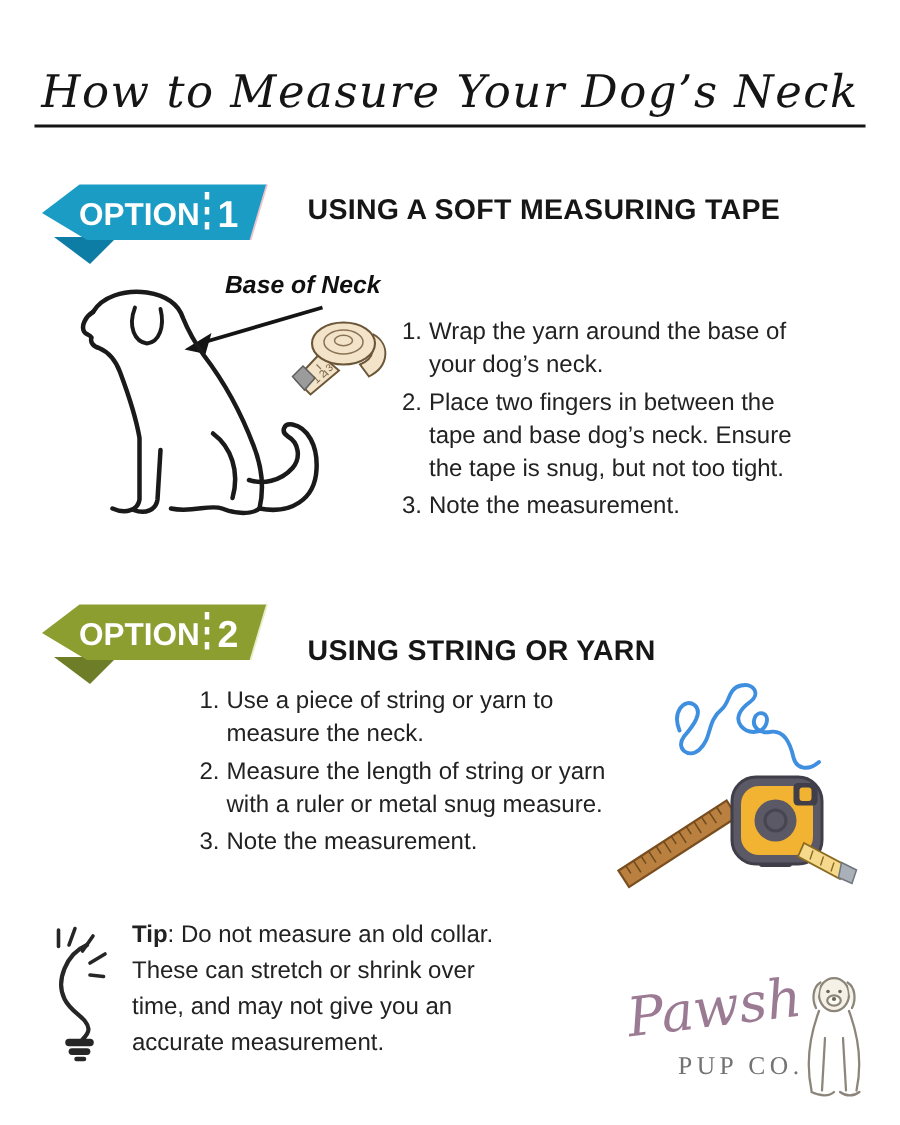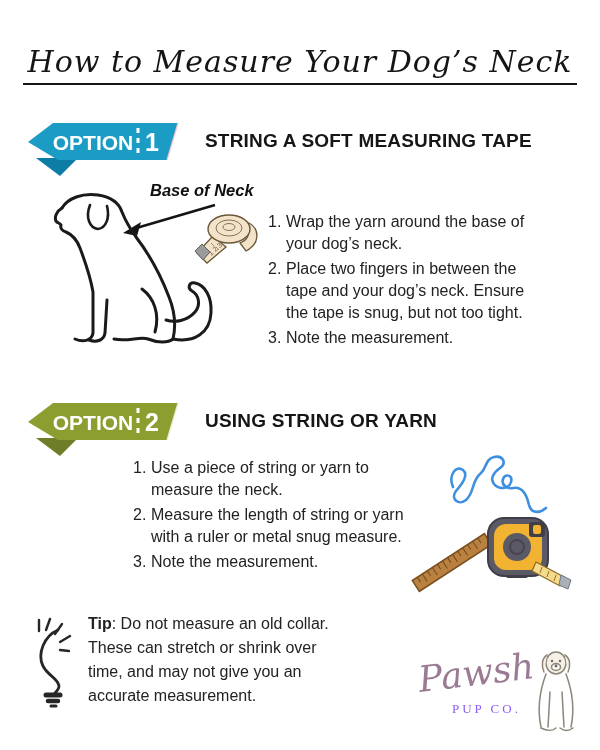--- a/index.html
+++ b/index.html
@@ -38,21 +38,21 @@
   
   .tip-text{font-size:16px;line-height:1.5;color:#222222;}
   .tip-text b{font-weight:700;}
 
   
   .brand-script{
     font-family:"DejaVu Serif",serif;font-style:italic;font-size:36px;color:var(--brand,#9b7b93);
     transform:rotate(-7deg);white-space:nowrap;
   }
   .brand-sub{
-    font-family:"Liberation Serif",serif;font-size:13px;letter-spacing:3px;color:#8b5cf6;white-space:nowrap;
+    font-family:"Liberation Serif",serif;font-size:17px;letter-spacing:3px;color:#737373;white-space:nowrap;
   }
   svg{overflow:visible;}
 </style>
 </head>
 <body>
 
 <div id="canvas">
 
   <div class="abs title-wrap">
     <span class="title">How to Measure Your Dog’s Neck</span>
@@ -61,21 +61,21 @@
   <div class="abs" style="left:20px;top:118px;">
     <svg class="ribbon-svg" viewBox="0 0 170 60">
       <polygon class="fold1" points="16,40 58,40 40,58"></polygon>
       <polygon class="band1" points="33,5 158,5 147,42 38,42 8,24"></polygon>
       <line x1="158" y1="5" x2="147" y2="42" stroke="#f0c3cc" stroke-width="1.2"></line>
       <line x1="118" y1="10" x2="118" y2="37" stroke="#ffffff" stroke-width="3" stroke-dasharray="5 5"></line>
       <text class="ribbon-label" x="73" y="32" text-anchor="middle">OPTION</text>
       <text class="ribbon-num" x="132" y="33" text-anchor="middle">1</text>
     </svg>
   </div>
-  <div class="abs section-heading" style="left:205px;top:130px;">STRING A SOFT MEASURING TAPE</div>
+  <div class="abs section-heading" style="left:205px;top:130px;">USING A SOFT MEASURING TAPE</div>
 
   <div class="abs callout-label" style="left:150px;top:181px;font-style:italic;">Base of Neck</div>
   <svg class="abs" style="left:115px;top:198px;" width="110" height="44" viewBox="0 0 110 44">
     <line x1="100" y1="7" x2="18" y2="31" stroke="#141414" stroke-width="2.6"></line>
     <polygon points="8,35 26,24 22,38" fill="#141414"></polygon>
   </svg>
 
   <svg class="abs" style="left:48px;top:192px;" width="220" height="160" viewBox="0 0 220 160" fill="none" stroke="#1a1a1a" stroke-width="3" stroke-linecap="round" stroke-linejoin="round">
     <path d="M 14,16 C 20,6 34,1 50,3 C 63,5 71,11 74,20 C 78,30 83,38 88,45 C 101,62 113,84 121,105 C 127,120 128,134 125,147"></path>
     <path d="M 14,16 C 9,19 6,25 8,29 C 9,31 12,31 13,33 C 12,36 14,39 18,40 C 25,43 29,48 32,56 C 38,72 43,88 45,100 L 45,141 C 44,148 36,151 27,147"></path>
@@ -93,35 +93,35 @@
     <ellipse cx="36" cy="20" rx="21" ry="14" fill="#f2e3c9" stroke="#6b5637" stroke-width="1.4"></ellipse>
     <ellipse cx="36" cy="19" rx="13" ry="8" fill="none" stroke="#8a7354" stroke-width="1"></ellipse>
     <ellipse cx="36" cy="18" rx="6" ry="3.5" fill="none" stroke="#8a7354" stroke-width="1"></ellipse>
     <line x1="18" y1="34" x2="21" y2="37" stroke="#8a7354" stroke-width="0.8"></line>
     <line x1="23" y1="38" x2="26" y2="41" stroke="#8a7354" stroke-width="0.8"></line>
     <text x="18" y="47" font-size="7" fill="#7a6344" transform="rotate(-42 18 47)">1 2 3</text>
   </svg>
 
   <ol class="abs steps" style="left:268px;top:211px;width:262px;">
     <li>Wrap the yarn around the base of your dog’s neck.</li>
-    <li>Place two fingers in between the tape and your dog’s neck. Ensure the tape is snug, but not too tight.</li>
+    <li>Place two fingers in between the tape and base dog’s neck. Ensure the tape is snug, but not too tight.</li>
     <li>Note the measurement.</li>
   </ol>
 
   <div class="abs" style="left:20px;top:398px;">
     <svg class="ribbon-svg" viewBox="0 0 170 60">
       <polygon class="fold2" points="16,40 58,40 40,58"></polygon>
       <polygon class="band2" points="33,5 158,5 147,42 38,42 8,24"></polygon>
       <line x1="158" y1="5" x2="147" y2="42" stroke="#e9eccb" stroke-width="1.2"></line>
       <line x1="118" y1="10" x2="118" y2="37" stroke="#ffffff" stroke-width="3" stroke-dasharray="5 5"></line>
       <text class="ribbon-label" x="73" y="32" text-anchor="middle">OPTION</text>
       <text class="ribbon-num" x="132" y="33" text-anchor="middle">2</text>
     </svg>
   </div>
-  <div class="abs section-heading" style="left:205px;top:410px;">USING STRING OR YARN</div>
+  <div class="abs section-heading" style="left:205px;top:424px;">USING STRING OR YARN</div>
 
   <ol class="abs steps" style="left:133px;top:457px;width:275px;">
     <li>Use a piece of string or yarn to measure the neck.</li>
     <li>Measure the length of string or yarn with a ruler or metal snug measure.</li>
     <li>Note the measurement.</li>
   </ol>
 
   <svg class="abs" style="left:447px;top:451px;" width="106" height="62" viewBox="0 0 106 62" fill="none" stroke-linecap="round">
     <path stroke="var(--string,#3f8fe1)" stroke-width="2.6" d="M 6,36 C 1,24 9,14 16,19 C 22,24 15,33 9,40 C 3,48 12,55 19,49 C 28,41 24,30 34,22 C 40,17 38,8 47,6 C 56,4 60,12 53,17 C 46,22 43,28 47,33 C 52,39 62,38 64,31 C 66,24 58,22 56,28 C 54,34 60,38 66,37 C 76,35 80,45 82,54 C 84,62 92,63 99,57"></path>
   </svg>

